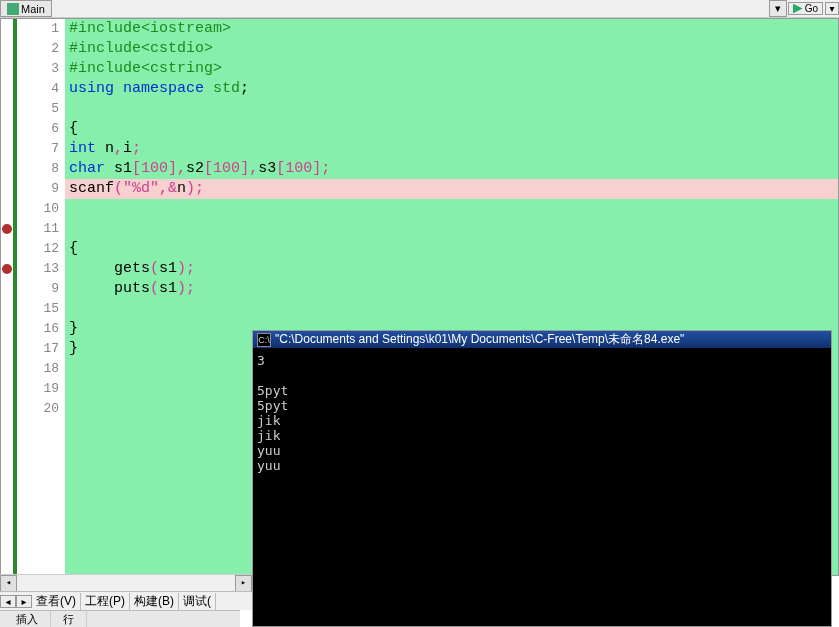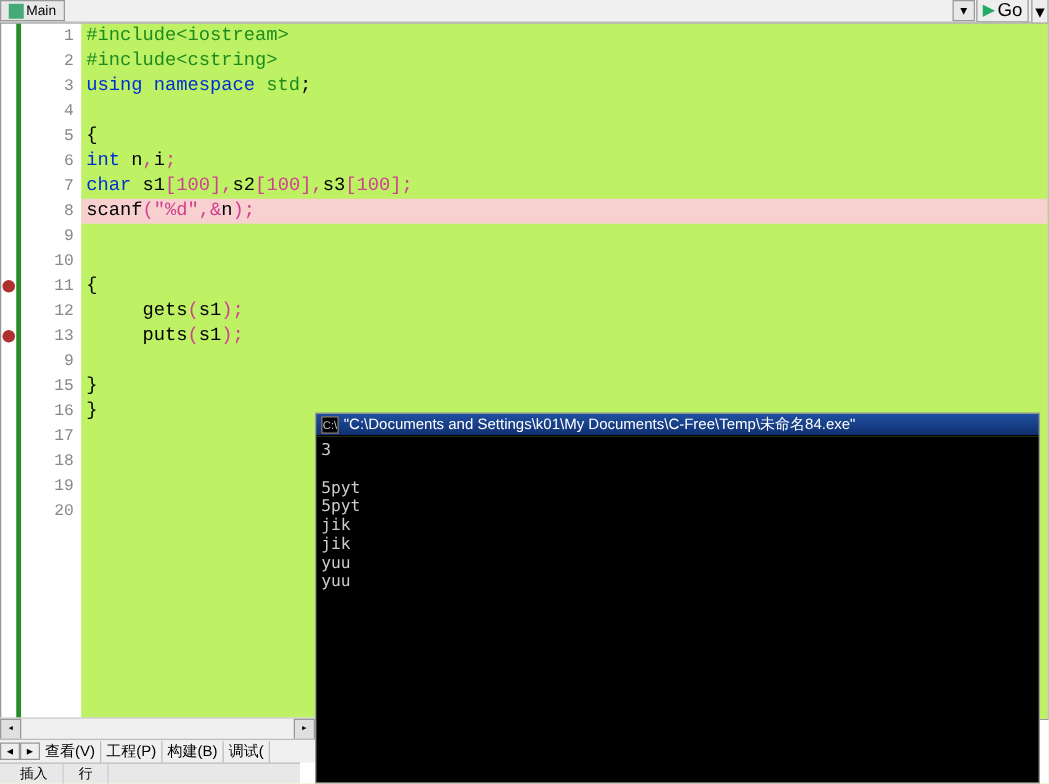--- a/index.html
+++ b/index.html
@@ -2,30 +2,30 @@
 <html><head>
   <meta charset="utf-8">
   <style>
     * { margin: 0; padding: 0; box-sizing: border-box; }
     body { font-family: Consolas, "Courier New", monospace; font-size: 15px; width: 839px; height: 627px; overflow: hidden; background: #fff; position: relative; }
     
     .top-bar { display: flex; height: 18px; background: #f0f0f0; border-bottom: 1px solid #ccc; }
     .tab { background: #e8e8e8; border: 1px solid #999; padding: 0 6px; display: flex; align-items: center; font-size: 11px; font-family: sans-serif; margin-right: 1px; }
     .tab-icon { width: 12px; height: 12px; margin-right: 2px; background: #4a7; }
     .top-spacer { flex: 1; }
-    .top-right { display: flex; align-items: center; gap: 2px; font-size: 15px; font-family: sans-serif; }
+    .top-right { display: flex; align-items: center; gap: 2px; font-size: 10px; font-family: sans-serif; }
     .go-btn { border: 1px solid #999; padding: 0 4px; background: #eee; display: flex; align-items: center; gap: 2px; }
     .go-icon { width: 10px; height: 10px; background: #2a6; clip-path: polygon(0 0, 100% 50%, 0 100%); }
     
     .editor-wrap { display: flex; height: 558px; border: 1px solid #999; }
     .green-bar { width: 4px; background: #2a8b2a; }
     .gutter { width: 48px; background: #fff; text-align: right; color: #888; user-select: none; position: relative; border-right: 0; }
     .gutter-line { height: 20px; line-height: 20px; padding-right: 6px; font-size: 13px; position: relative; }
     
-    .code { flex: 1; background: #bef264; position: relative; overflow: hidden; }
+    .code { flex: 1; background: #86efac; position: relative; overflow: hidden; }
     .code-line { height: 20px; line-height: 20px; padding-left: 4px; white-space: pre; }
     .hl-red { background: #f8d0d0; }
     .preproc { color: #1e8b1e; }
     .kw-blue { color: #0030d0; }
     .kw-green { color: #1e8b1e; }
     .str-pink { color: #d04090; }
     .num-pink { color: #d04090; }
     .punct { color: #d04090; }
     .black { color: #000; }
     .sel { background: #000; color: #fff; padding: 0; }
@@ -92,20 +92,21 @@
         <div class="gutter-line">16</div>
         <div class="gutter-line">17</div>
         <div class="gutter-line">18</div>
         <div class="gutter-line">19</div>
         <div class="gutter-line">20</div>
       </div>
   </div>
   <div class="code">
     <div id="code-lines">
         <div class="code-line"><span class="preproc">#include</span><span class="preproc">&lt;iostream&gt;</span></div>
+        <div class="code-line"><span class="preproc">#include</span><span class="preproc">&lt;cstdio&gt;</span></div>
         <div class="code-line"><span class="preproc">#include</span><span class="preproc">&lt;cstring&gt;</span></div>
         <div class="code-line"><span class="kw-blue">using </span><span class="kw-blue">namespace </span><span class="kw-green">std</span><span class="black">;</span></div>
         <div class="code-line"></div>
         <div class="code-line"><span class="black">{</span></div>
         <div class="code-line"><span class="kw-blue">int </span><span class="black">n</span><span class="punct">,</span><span class="black">i</span><span class="punct">;</span></div>
         <div class="code-line"><span class="kw-blue">char </span><span class="black">s1</span><span class="punct">[</span><span class="num-pink">100</span><span class="punct">],</span><span class="black">s2</span><span class="punct">[</span><span class="num-pink">100</span><span class="punct">],</span><span class="black">s3</span><span class="punct">[</span><span class="num-pink">100</span><span class="punct">];</span></div>
         <div class="code-line hl-red"><span class="black">scanf</span><span class="punct">(</span><span class="str-pink">"%d"</span><span class="punct">,&amp;</span><span class="black">n</span><span class="punct">);</span></div>
         <div class="code-line"></div>
         <div class="code-line"></div>
         <div class="code-line"><span class="black">{</span></div>

